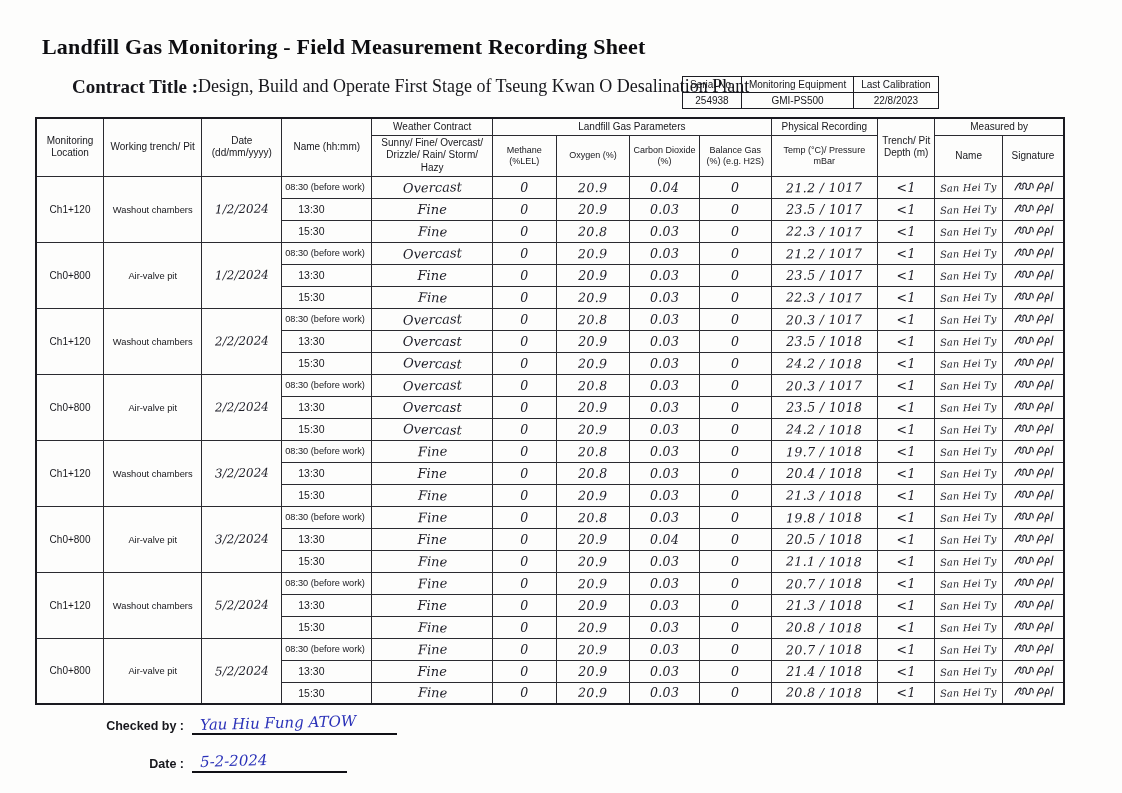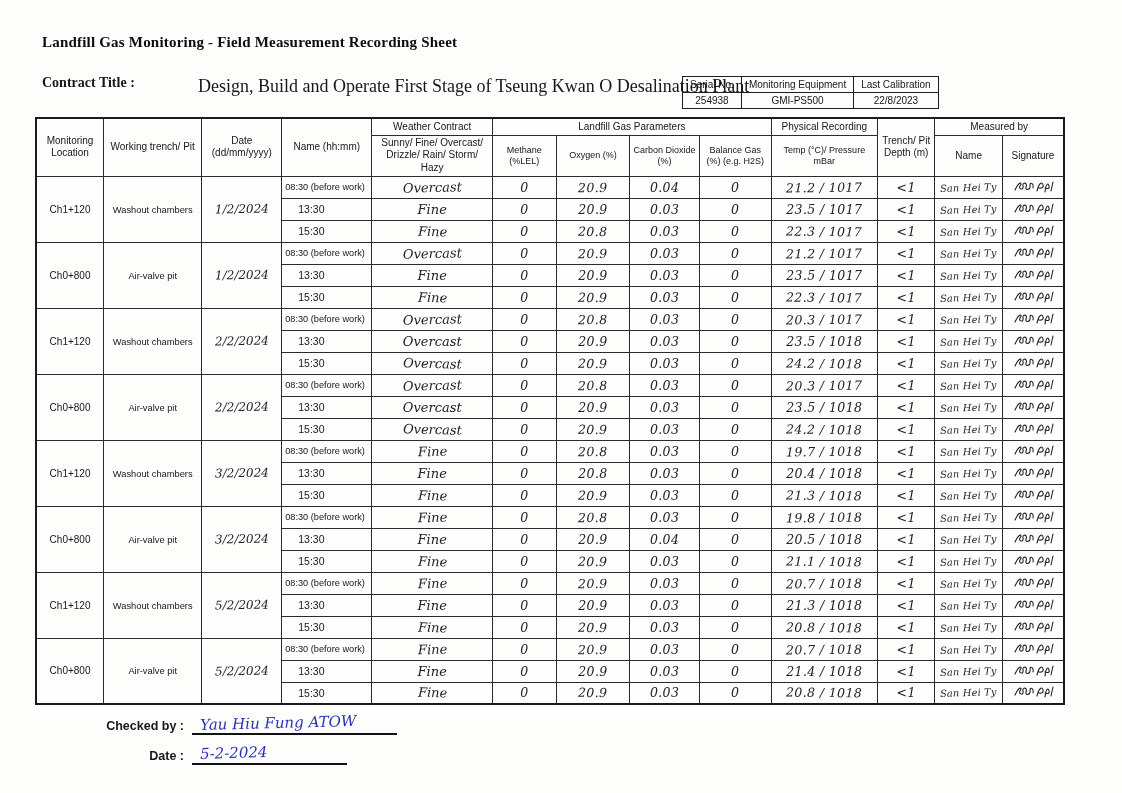--- a/index.html
+++ b/index.html
@@ -5,27 +5,27 @@
   * { box-sizing: border-box; }
   html,body { margin:0; padding:0; background:#cfcfcf; }
   .page {
     width:1122px; height:793px; background:#fdfdfc; position:relative;
     font-family:"Liberation Sans","DejaVu Sans",sans-serif; color:#17171c; overflow:hidden;
     margin:0 auto;
   }
   .title {
     position:absolute; top:34px; left:42px; margin:0;
     font-family:"Liberation Serif","DejaVu Serif",serif;
-    font-size:15px; font-weight:700; letter-spacing:.2px; color:#0d0d10;
+    font-size:22px; font-weight:700; letter-spacing:.2px; color:#0d0d10;
   }
   .contract { position:absolute; top:72px; left:42px; }
   .c-line { display:flex; line-height:1.6; }
   .c-label {
     font-family:"Liberation Serif","DejaVu Serif",serif;
-    font-weight:700; font-size:14px; width:156px; flex:0 0 156px;
+    font-weight:700; font-size:19px; width:156px; flex:0 0 156px;text-align:right;
   }
   .c-value { font-family:"Liberation Serif","DejaVu Serif",serif; font-size:18px; }
 
   .equip { position:absolute; top:76px; left:682px; border-collapse:collapse; border:1.6px solid #1c1c22; }
   .equip th, .equip td {
     border:1px solid #1c1c22; font-weight:400; font-size:10px;
     padding:2px 7px; text-align:center; white-space:nowrap; height:16px;
   }
 
   .main { position:absolute; top:117px; left:35px; width:1030px; border-collapse:collapse; table-layout:fixed; border:2px solid #1a1a20; }
@@ -47,21 +47,21 @@
   .hw-ink {
     display:inline-block; font-family:"DejaVu Serif","Liberation Serif",serif;
     font-style:italic; font-size:13px; color:#20202a; white-space:nowrap;
   }
   .num { font-size:12.5px; letter-spacing:.4px; }
   .date-ink { font-size:12px; }
   .name-ink { font-size:9.8px; letter-spacing:.2px; }
   .sig { display:block; margin:0 auto; }
 
   .footer { position:absolute; top:714px; left:96px; }
-  .f-line { display:flex; align-items:flex-end; margin-bottom:9px; }
+  .f-line { display:flex; align-items:flex-end; margin-bottom:17px; }
   .f-label { font-weight:700; font-size:12.5px; width:96px; flex:0 0 96px; text-align:right; padding-right:8px; padding-bottom:2px; }
   .f-underline { display:inline-block; border-bottom:2px solid #101015; padding:0 10px 1px 8px; }
   .f-underline.w1 { min-width:205px; }
   .f-underline.w2 { min-width:155px; }
   .f-hw-ink {
     display:inline-block; font-family:"DejaVu Serif","Liberation Serif",serif;
     font-style:italic; font-size:15px; color:#2a31b8; white-space:nowrap;
     transform:rotate(-1.5deg);
   }
 </style>

